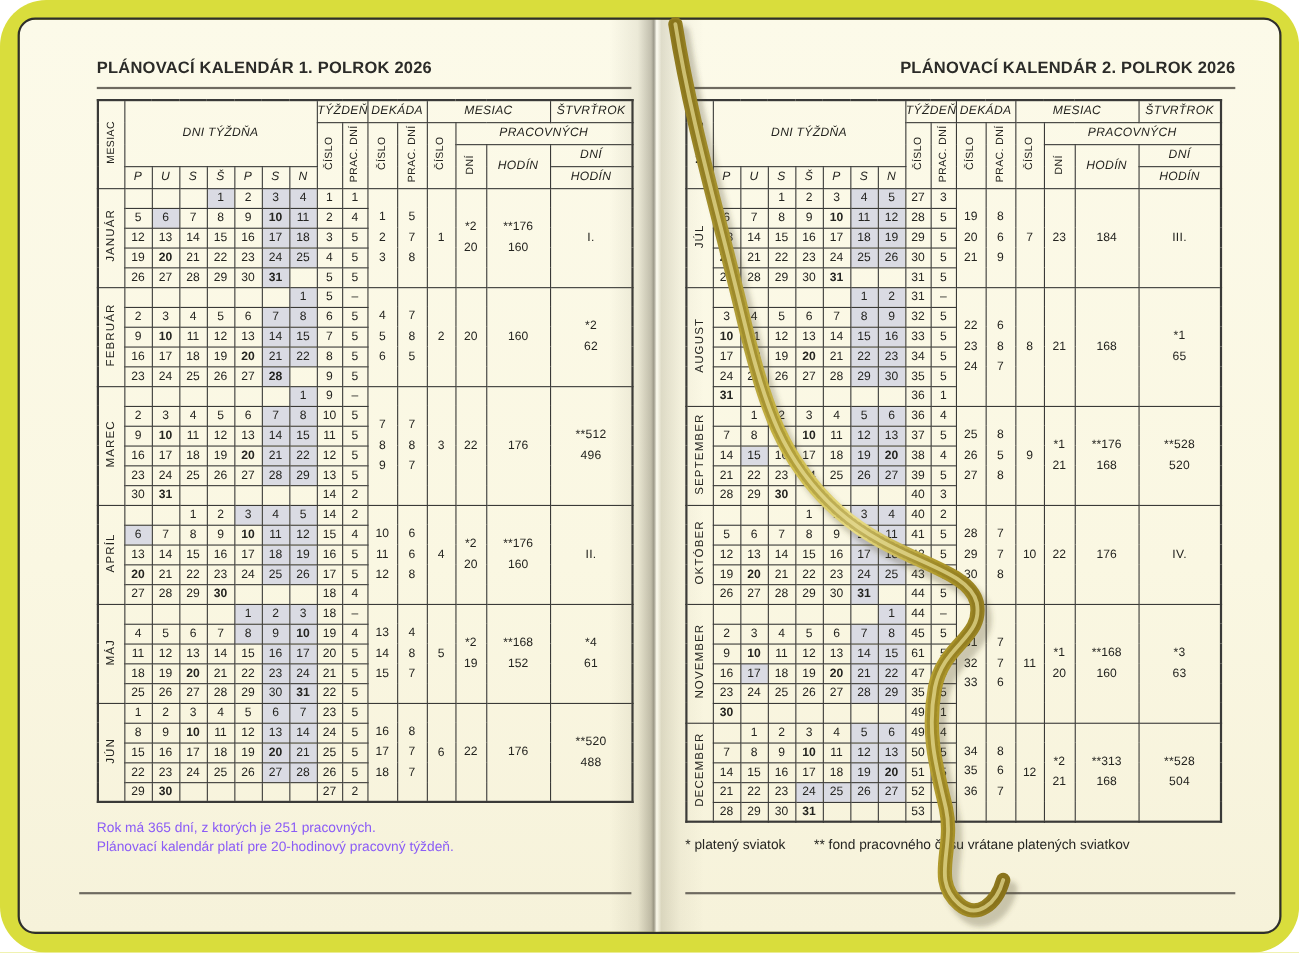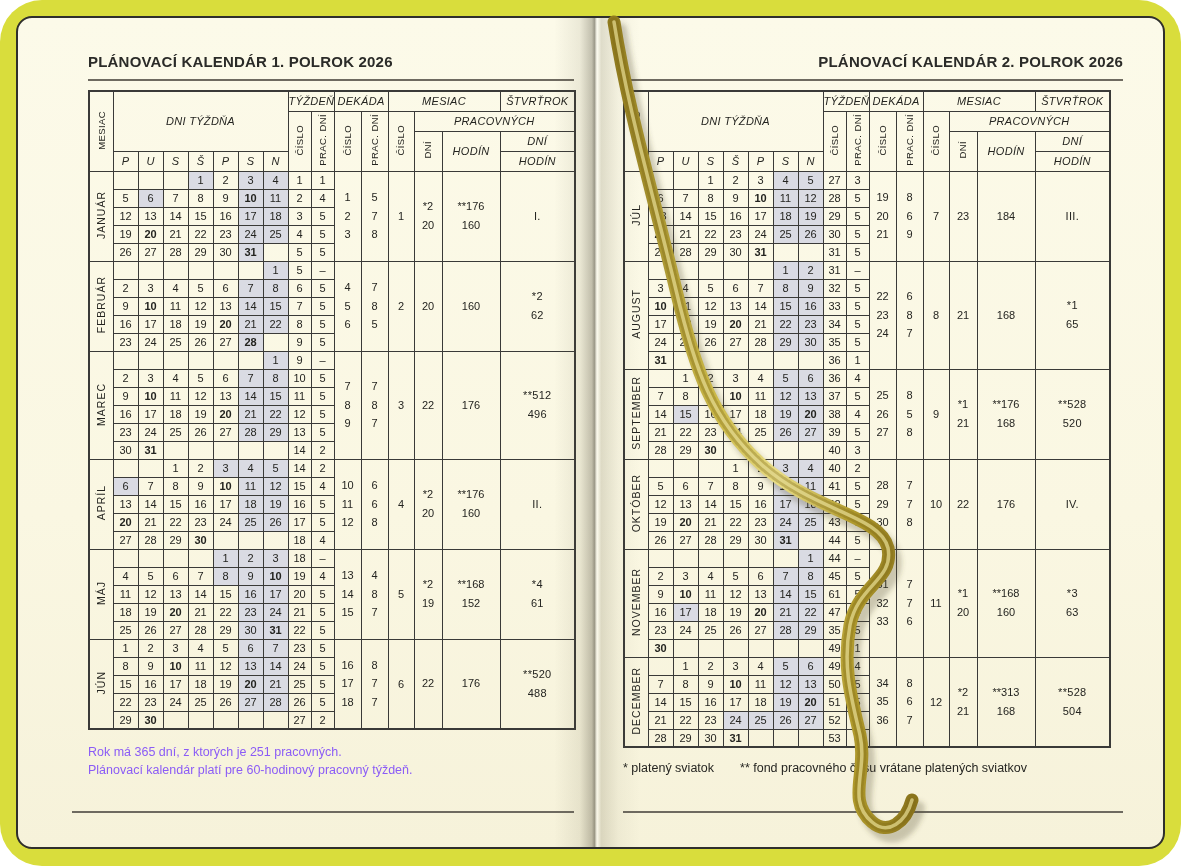--- a/index.html
+++ b/index.html
@@ -526,21 +526,21 @@
           <td class="day"></td>
           <td class="day"></td>
           <td class="day"></td>
           <td class="wk">27</td>
           <td class="wk">2</td>
         </tr>
       </tbody>
     </table>
   <div class="footer">
     <div>Rok má 365 dní, z ktorých je 251 pracovných.</div>
-    <div>Plánovací kalendár platí pre 60-hodinový pracovný týždeň.</div>
+    <div>Plánovací kalendár platí pre 20-hodinový pracovný týždeň.</div>
   </div>
   <div class="rule-bottom"></div>
 </div>
 
 <div class="page right">
   <div class="page-title">PLÁNOVACÍ KALENDÁR 2. POLROK 2026</div>
   <div class="rule"></div>
   <table class="cal" id="table-right">
       <colgroup>
         <col style="width: 24px;">

